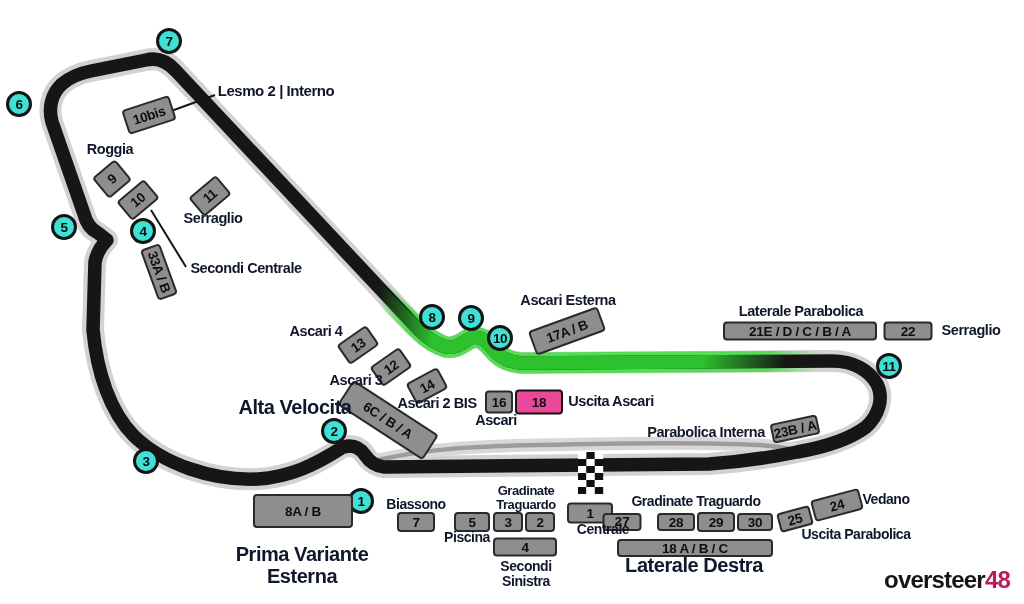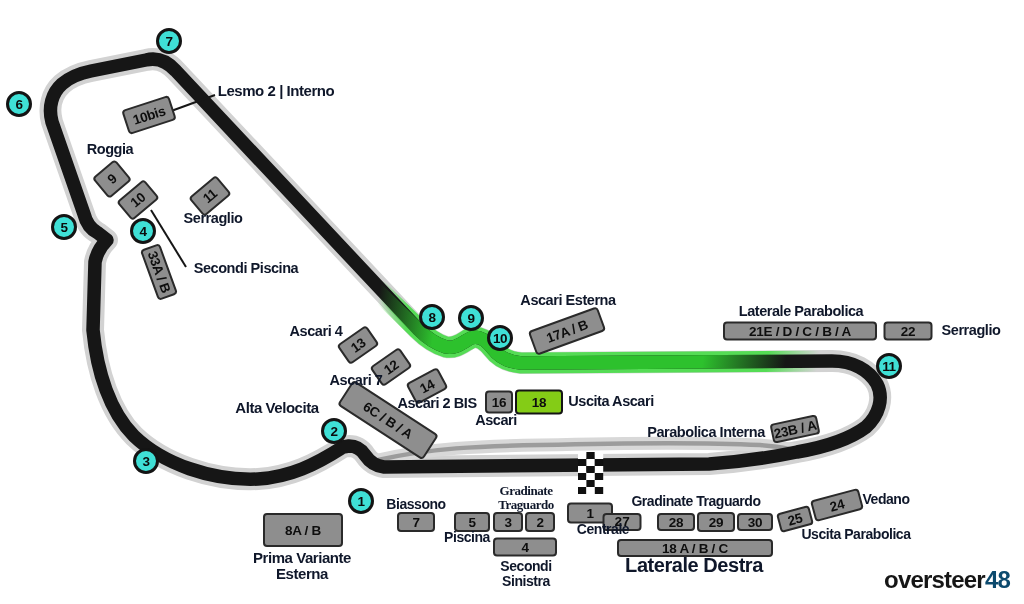--- a/index.html
+++ b/index.html
@@ -17,31 +17,31 @@
     transform:translate(-50%,-50%);letter-spacing:-0.5px;
   }
   .stand{
     position:absolute;box-sizing:border-box;background:#8E8E8E;
     border:2px solid #2A2A2A;border-radius:4px;
     display:flex;align-items:center;justify-content:center;
     font-size:13.5px;font-weight:700;color:#0e0e0e;
     transform:translate(-50%,-50%) rotate(var(--r,0deg));
     letter-spacing:-0.3px;white-space:nowrap;
   }
-  .stand.magenta{background:#84cc16;border-color:#141414;text-align:right;}
+  .stand.magenta{background:#ec4899;border-color:#141414;text-align:right;}
   .lbl{
     position:absolute;transform:translate(-50%,-50%);
     font-weight:700;color:#0f172a;white-space:pre-line;text-align:center;
     font-size:14.5px;line-height:1.08;letter-spacing:-0.45px;
   }
   .logo{
     position:absolute;right:14px;bottom:10px;
     font-size:24px;font-weight:700;color:#161616;letter-spacing:-0.8px;
   }
-  .logo .accent{color:#0c4a6e;}
+  .logo .accent{color:#be185d;}
 </style>
 </head>
 <body>
 
 <div class="canvas">
 
   <svg class="track" width="1024" height="604" viewBox="0 0 1024 604">
     <defs>
       <linearGradient id="drsCore" gradientUnits="userSpaceOnUse" x1="378" y1="300" x2="832" y2="361">
         <stop offset="0" stop-color="#2DC12D" stop-opacity="0"></stop>
@@ -118,61 +118,61 @@
       <div class="stand" style="left: 358px; top: 345px; width: 36px; height: 24px; --r: -35deg;">13</div>
       <div class="stand" style="left: 391px; top: 367px; width: 36px; height: 24px; --r: -35deg;">12</div>
       <div class="stand" style="left: 427px; top: 386px; width: 36px; height: 24px; --r: -28deg;">14</div>
       <div class="stand" style="left: 567px; top: 331px; width: 74px; height: 26px; --r: -20deg;">17A / B</div>
       <div class="stand" style="left: 499px; top: 402px; width: 28px; height: 23px; --r: 0deg;">16</div>
       <div class="stand magenta" style="left: 539px; top: 402px; width: 48px; height: 25px; --r: 0deg;">18</div>
       <div class="stand" style="left: 388px; top: 420px; width: 102px; height: 30px; --r: 33deg;">6C / B / A</div>
       <div class="stand" style="left: 800px; top: 331px; width: 154px; height: 19px; --r: 0deg;">21E / D / C / B / A</div>
       <div class="stand" style="left: 908px; top: 331px; width: 49px; height: 19px; --r: 0deg;">22</div>
       <div class="stand" style="left: 795px; top: 429px; width: 48px; height: 20px; --r: -12deg;">23B / A</div>
-      <div class="stand" style="left: 303px; top: 530px; width: 80px; height: 34px; --r: 0deg;">8A / B</div>
+      <div class="stand" style="left: 303px; top: 511px; width: 100px; height: 34px; --r: 0deg;">8A / B</div>
       <div class="stand" style="left: 416px; top: 522px; width: 38px; height: 20px; --r: 0deg;">7</div>
       <div class="stand" style="left: 472px; top: 522px; width: 36px; height: 20px; --r: 0deg;">5</div>
       <div class="stand" style="left: 508px; top: 522px; width: 30px; height: 20px; --r: 0deg;">3</div>
       <div class="stand" style="left: 540px; top: 522px; width: 30px; height: 20px; --r: 0deg;">2</div>
       <div class="stand" style="left: 525px; top: 547px; width: 64px; height: 19px; --r: 0deg;">4</div>
       <div class="stand" style="left: 590px; top: 513px; width: 46px; height: 21px; --r: 0deg;">1</div>
       <div class="stand" style="left: 622px; top: 522px; width: 39px; height: 18px; font-family: Liberation Mono, monospace; --r: 0deg;">27</div>
       <div class="stand" style="left: 676px; top: 522px; width: 38px; height: 18px; --r: 0deg;">28</div>
       <div class="stand" style="left: 716px; top: 522px; width: 38px; height: 20px; --r: 0deg;">29</div>
       <div class="stand" style="left: 755px; top: 522px; width: 36px; height: 18px; --r: 0deg;">30</div>
       <div class="stand" style="left: 695px; top: 548px; width: 156px; height: 18px; --r: 0deg;">18 A / B / C</div>
       <div class="stand" style="left: 795px; top: 519px; width: 34px; height: 20px; --r: -15deg;">25</div>
       <div class="stand" style="left: 837px; top: 505px; width: 50px; height: 22px; --r: -15deg;">24</div>
     </div>
   <div id="labels" class="layer">
       <div class="lbl" style="left: 276px; top: 91px; font-size: 15px;">Lesmo 2 | Interno</div>
       <div class="lbl" style="left: 110px; top: 150px; font-size: 14.5px;">Roggia</div>
       <div class="lbl" style="left: 213px; top: 219px; font-size: 14.5px;">Serraglio</div>
-      <div class="lbl" style="left: 246px; top: 269px; font-size: 14.5px;">Secondi Piscina</div>
+      <div class="lbl" style="left: 246px; top: 269px; font-size: 14.5px;">Secondi Centrale</div>
       <div class="lbl" style="left: 316px; top: 332px; font-size: 14.5px;">Ascari 4</div>
-      <div class="lbl" style="left: 356px; top: 381px; font-size: 14.5px;">Ascari 7</div>
+      <div class="lbl" style="left: 356px; top: 381px; font-size: 14.5px;">Ascari 3</div>
       <div class="lbl" style="left: 437px; top: 404px; font-size: 14.5px;">Ascari 2 BIS</div>
-      <div class="lbl" style="left: 277px; top: 408px; font-size: 15px;">Alta Velocita</div>
+      <div class="lbl" style="left: 295px; top: 408px; font-size: 20px;">Alta Velocita</div>
       <div class="lbl" style="left: 568px; top: 301px; font-size: 14.5px;">Ascari Esterna</div>
       <div class="lbl" style="left: 611px; top: 402px; font-size: 14.5px;">Uscita Ascari</div>
       <div class="lbl" style="left: 496px; top: 421px; font-size: 14.5px;">Ascari</div>
       <div class="lbl" style="left: 801px; top: 312px; font-size: 14.5px;">Laterale Parabolica</div>
       <div class="lbl" style="left: 971px; top: 331px; font-size: 14.5px;">Serraglio</div>
       <div class="lbl" style="left: 706px; top: 433px; font-size: 14.5px;">Parabolica Interna</div>
       <div class="lbl" style="left: 416px; top: 505px; font-size: 14px;">Biassono</div>
       <div class="lbl" style="left: 467px; top: 538px; font-size: 14px;">Piscina</div>
-      <div class="lbl" style="left: 526px; top: 498px; font-size: 13px; font-family: Liberation Serif, serif;">Gradinate
+      <div class="lbl" style="left: 526px; top: 498px; font-size: 13px;">Gradinate
 Traguardo</div>
       <div class="lbl" style="left: 589px; top: 530px; font-size: 14px; margin-left: 14px;">Centrale</div>
       <div class="lbl" style="left: 696px; top: 502px; font-size: 14px;">Gradinate Traguardo</div>
       <div class="lbl" style="left: 694px; top: 566px; font-size: 20px;">Laterale Destra</div>
       <div class="lbl" style="left: 526px; top: 574px; font-size: 14px;">Secondi
 Sinistra</div>
       <div class="lbl" style="left: 886px; top: 500px; font-size: 14px;">Vedano</div>
       <div class="lbl" style="left: 856px; top: 535px; font-size: 14px;">Uscita Parabolica</div>
-      <div class="lbl" style="left: 302px; top: 566px; font-size: 15px;">Prima Variante
+      <div class="lbl" style="left: 302px; top: 566px; font-size: 20px;">Prima Variante
 Esterna</div>
     </div>
 
   <div class="logo">
     <span>oversteer</span><span class="accent">48</span>
   </div>
 </div>
 
 </body></html>

